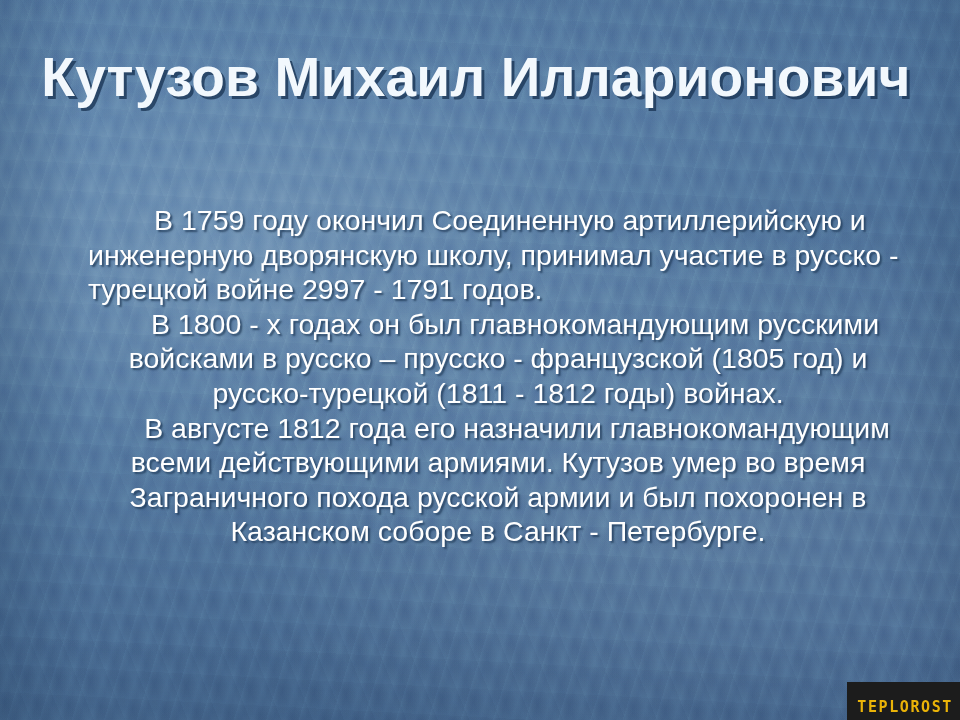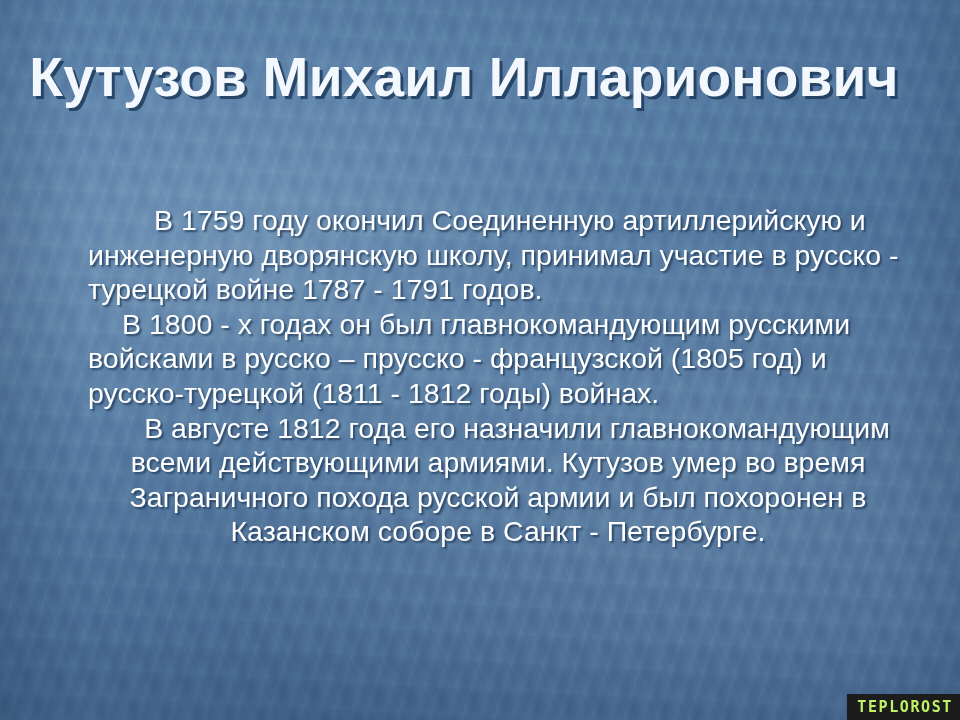--- a/index.html
+++ b/index.html
@@ -64,21 +64,21 @@
     background:
       linear-gradient(90deg, rgba(20,42,70,0.17) 0%, rgba(20,42,70,0.00) 9%,
                              rgba(20,42,70,0.00) 93%, rgba(20,42,70,0.10) 100%),
       linear-gradient(180deg, rgba(20,42,70,0.05) 0%, rgba(20,42,70,0.00) 14%,
                               rgba(20,42,70,0.00) 88%, rgba(20,42,70,0.10) 100%);
   }
 
   .title {
     position: absolute;
     top: 4px;
-    left: 24px;
+    left: 36px;
     width: 880px;
     text-align: center;
     color: #f2f8fd;
     font-size: 55px;
     font-weight: bold;
     line-height: 73px;
     letter-spacing: 0.2px;
     text-shadow: 3px 3px 0 rgba(26,52,84,0.78);
     z-index: 2;
   }
@@ -93,49 +93,49 @@
     line-height: 34.6px;
     text-shadow: 2px 2px 2px rgba(24,48,78,0.72);
     z-index: 2;
   }
 
   .body-text p {
     margin: 0;
   }
 
   .body-text p.p1 { text-indent: 66px; }
-  .body-text p.p2 { text-indent: 34px; }
+  .body-text p.p2 { text-indent: 34px; text-align: center; }
   .body-text p.p3 { text-indent: 38px; text-align: center; }
 
   .watermark {
     position: absolute;
     right: 0;
     bottom: 0;
     height: 26px;
-    padding: 0 7px 0 10px;
+    padding: 12px 7px 0 10px;
     display: flex;
     align-items: center;
     background: #1c1c1c;
-    color: #bef264;
+    color: #eab308;
     font-family: "DejaVu Sans Mono", "Liberation Mono", monospace;
     font-size: 15px;
     font-weight: bold;
     letter-spacing: 1.6px;
     z-index: 3;
   }
 </style>
 </head>
 <body>
 
 <div class="slide">
 
   <h1 class="title">Кутузов Михаил Илларионович</h1>
 
   <div class="body-text">
-    <p class="p1">В 1759 году окончил Соединенную артиллерийскую и инженерную дворянскую школу, принимал участие в русско - турецкой войне 1787 - 1791 годов.</p>
+    <p class="p1">В 1759 году окончил Соединенную артиллерийскую и инженерную дворянскую школу, принимал участие в русско - турецкой войне 2997 - 1791 годов.</p>
     <p class="p2">В 1800 - х годах он был главнокомандующим русскими войсками в русско – прусско - французской (1805 год) и русско-турецкой (1811 - 1812 годы) войнах.</p>
     <p class="p3">В августе 1812 года его назначили главнокомандующим всеми действующими армиями. Кутузов умер во время Заграничного похода русской армии и был похоронен в Казанском соборе в Санкт - Петербурге.</p>
   </div>
 
   <div class="watermark">
     <span>TEPLOROST</span>
   </div>
 
 </div>
 

